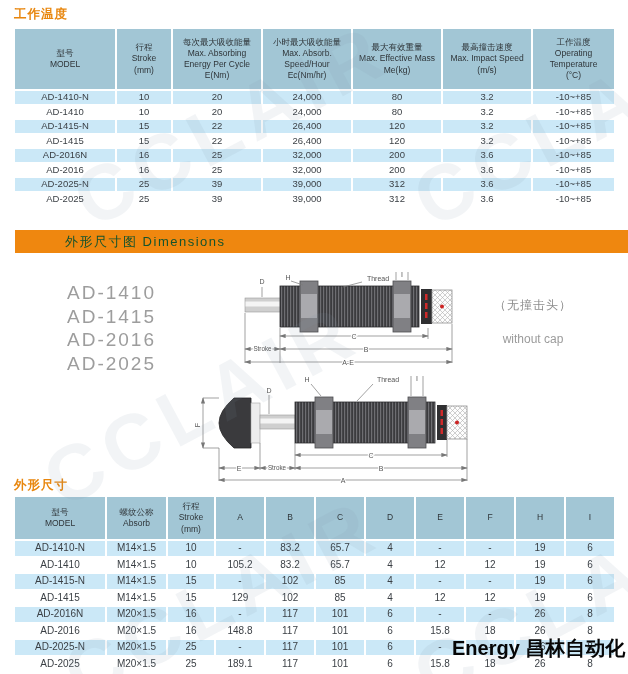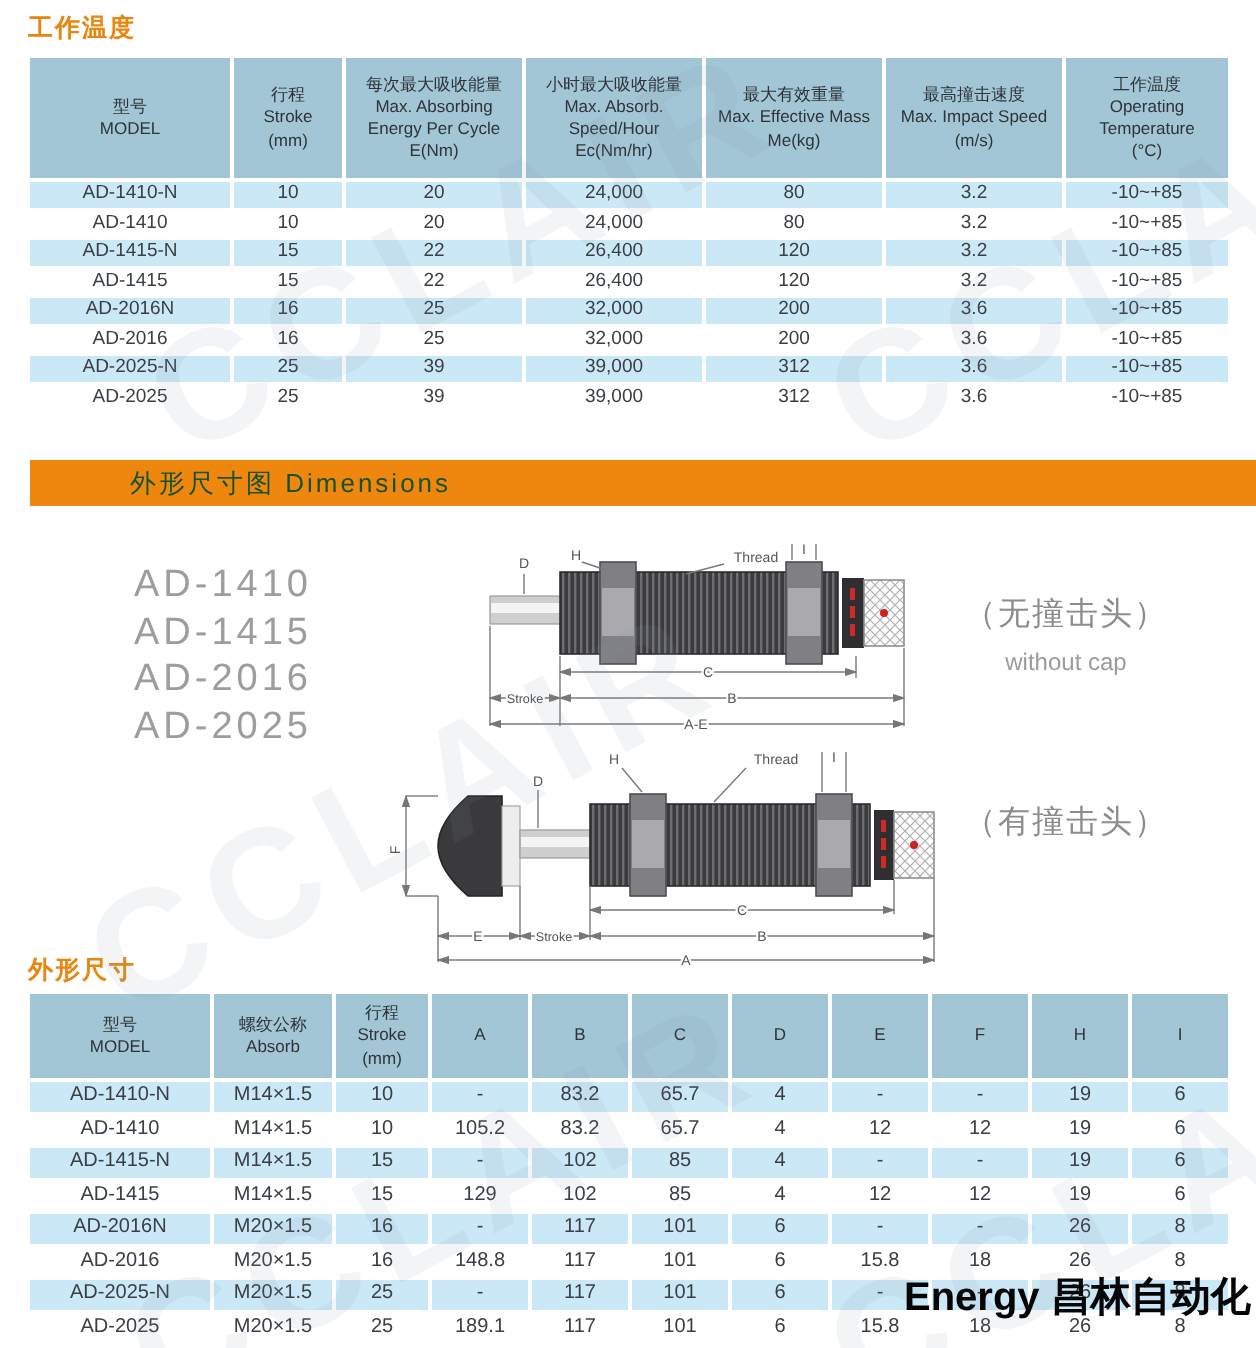--- a/index.html
+++ b/index.html
@@ -26,22 +26,22 @@
   #table-dim td{height:14.5px;font-size:10px;line-height:14.5px;}
   
   .banner{
     left:15px;top:230px;width:613px;height:23px;box-sizing:border-box;
     background:#ef870f;color:#14532d;font-size:13px;line-height:23px;
     padding-left:50px;letter-spacing:1.5px;z-index:2;
   }
   
   .models{left:67px;top:281px;font-size:19px;line-height:23.5px;color:#9d9d9d;letter-spacing:2px;z-index:2;}
   .caption{width:130px;text-align:center;z-index:2;}
-  .caption .zh{display:block;font-size:16px;color:#8c8c8c;letter-spacing:1px;}
-  .caption .en{display:block;font-size:12px;color:#9b9b9b;margin-top:6px;}
+  .caption .zh{display:block;font-size:12px;color:#8c8c8c;letter-spacing:1px;}
+  .caption .en{display:block;font-size:12px;color:#9b9b9b;margin-top:18px;}
   svg text.dl{font-size:7px;fill:#555;paint-order:stroke fill;stroke:#fff;stroke-width:2.2px;font-family:"Liberation Sans",sans-serif;}
   svg text.dls{font-size:6.3px;fill:#555;paint-order:stroke fill;stroke:#fff;stroke-width:2.2px;font-family:"Liberation Sans",sans-serif;}
   svg line.dim,svg line.ext,svg line.lead{stroke:#7a7a7a;stroke-width:0.7;}
   
   .logo{left:452px;top:635px;font-size:20px;font-weight:bold;color:#060606;z-index:6;white-space:nowrap;}
   
   .wm{
     position:absolute;font-weight:bold;font-size:78px;letter-spacing:8px;
     color:rgba(125,150,162,0.10);transform:rotate(-28deg);
     white-space:nowrap;pointer-events:none;z-index:4;
@@ -325,21 +325,20 @@
   <text class="dl" x="54" y="97.5" text-anchor="middle">E</text>
   <line class="dim" x1="75" y1="95" x2="110" y2="95" marker-start="url(#ar2)" marker-end="url(#ar2)"></line>
   <text class="dls" x="92" y="97.3" text-anchor="middle">Stroke</text>
   <line class="dim" x1="110" y1="95" x2="282" y2="95" marker-start="url(#ar2)" marker-end="url(#ar2)"></line>
   <text class="dl" x="196" y="97.5" text-anchor="middle">B</text>
   <line class="dim" x1="34" y1="107" x2="282" y2="107" marker-start="url(#ar2)" marker-end="url(#ar2)"></line>
   <text class="dl" x="158" y="109.5" text-anchor="middle">A</text>
 </svg>
 
 <div class="abs caption" style="left:468px;top:401px;">
-  <span class="zh">（有撞击头）</span>
 </div>
 
 <div class="abs sec-title" style="left:14px;top:477px;">外形尺寸</div>
 
 <table id="table-dim" class="spec" style="left:13px;top:495px;">
   <colgroup>
     <col style="width:90px">
       <col style="width:59px">
       <col style="width:46px">
     <col style="width:48px">

